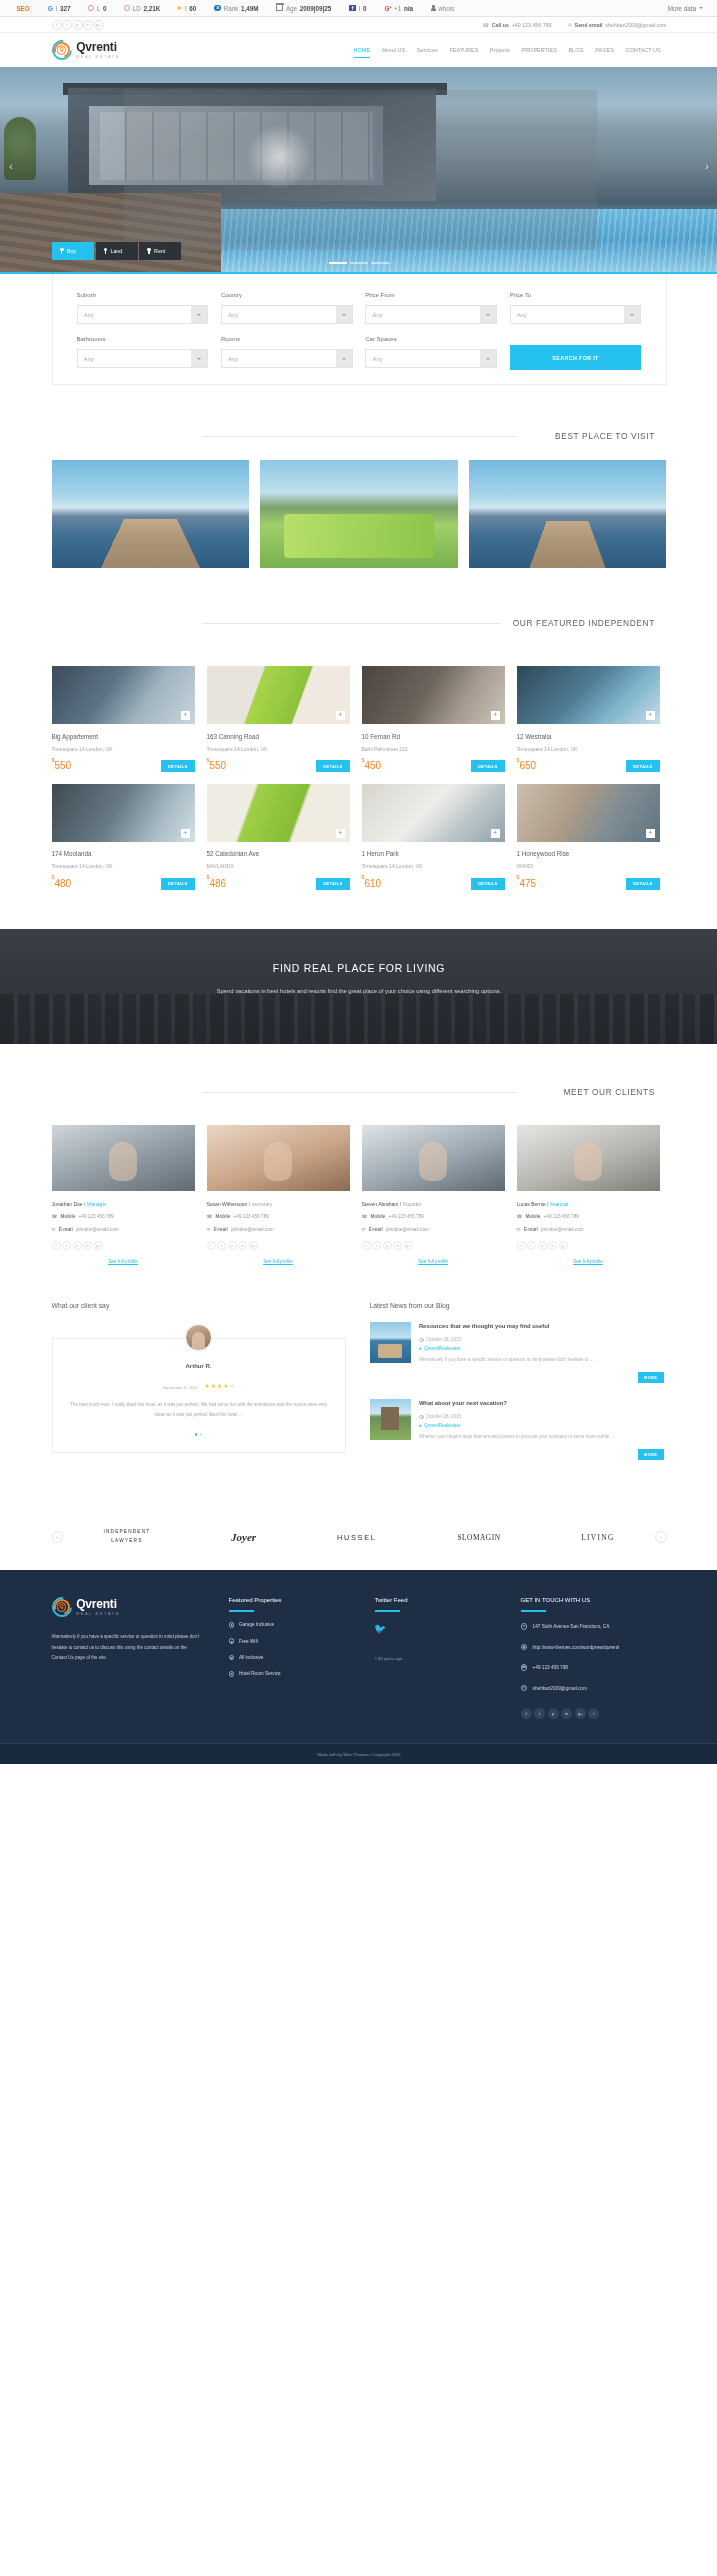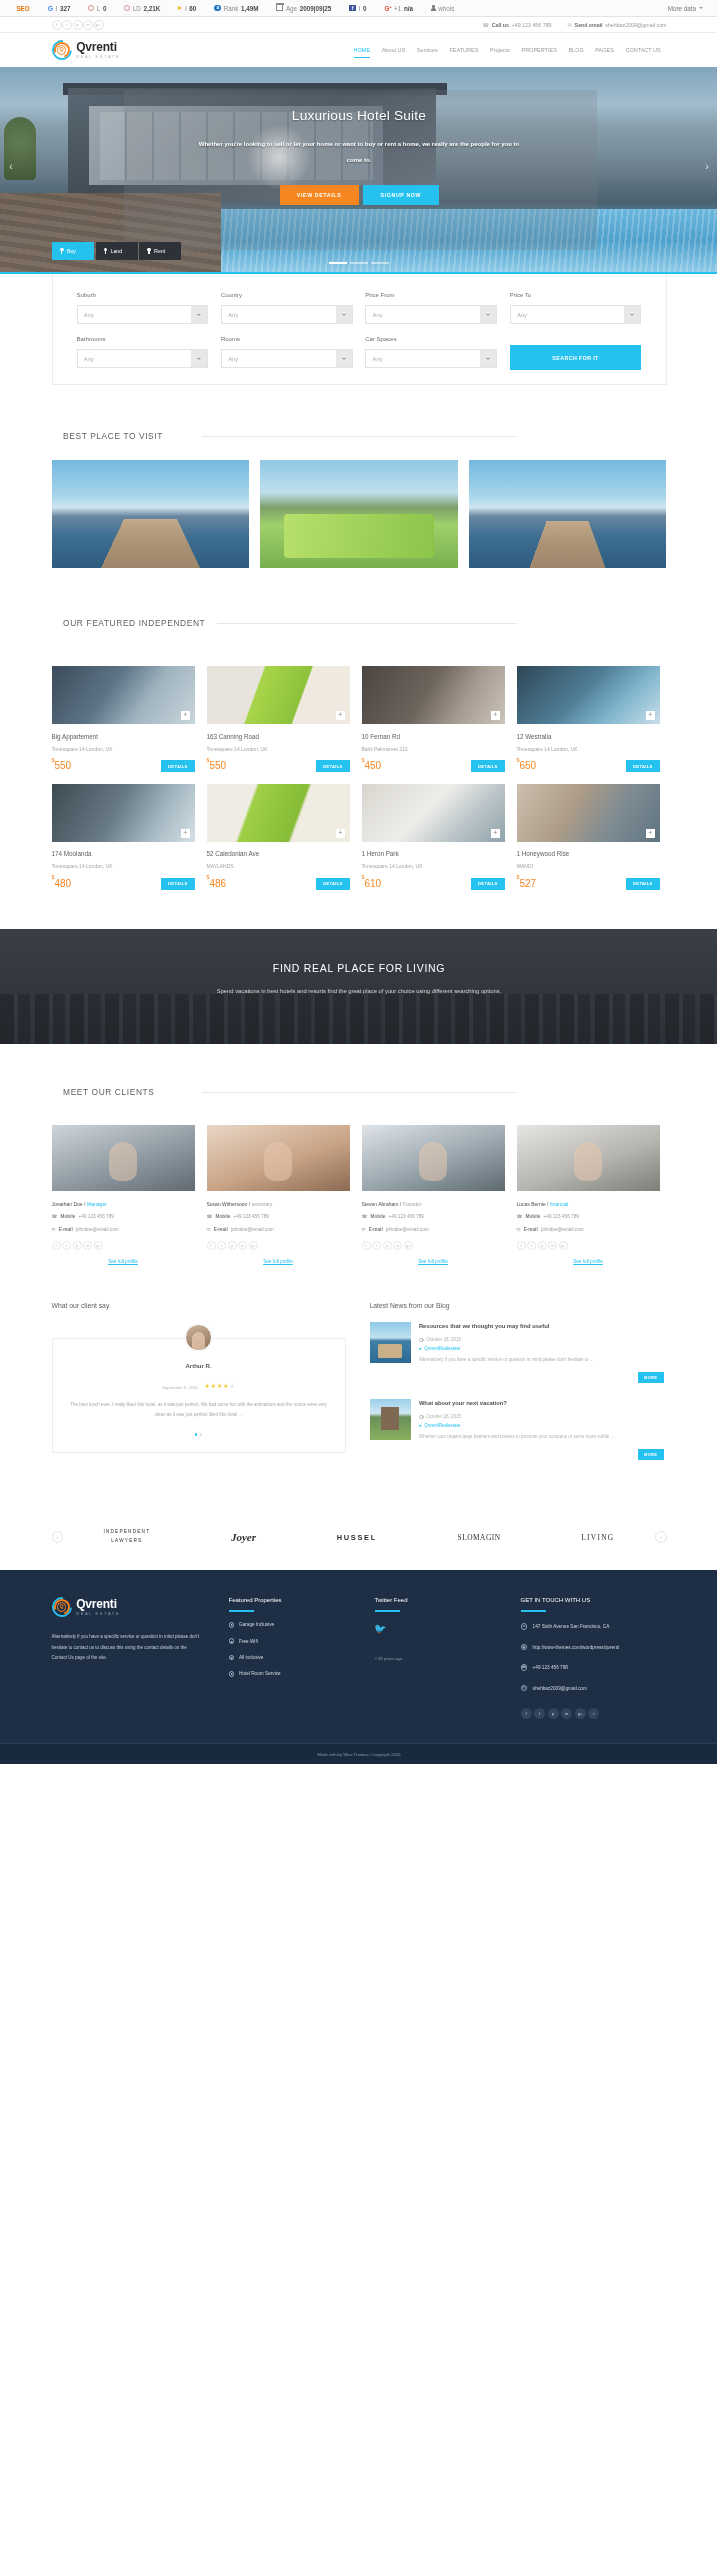--- a/index.html
+++ b/index.html
@@ -132,21 +132,21 @@
   .sselect { height:19px; border:0.5px solid #e3e3e3; background:#fff; display:flex; align-items:center;
     position:relative; font-size:5.8px; color:#a9a9a9; padding-left:6.3px; cursor:pointer;}
   .sselect .arw { position:absolute; right:0; top:0; bottom:0; width:16px; background:#e8e8e8;
     display:flex;align-items:center;justify-content:center;}
   .sselect .arw i{display:block;width:0;height:0;border-left:2.1px solid transparent;border-right:2.1px solid transparent;border-top:2.1px solid #9d9d9d;font-style:normal;}
   .sbtn-wrap{ width:134px; display:flex; align-items:flex-end; }
   .sbtn { width:100%; height:25px; background:#25c2ef; color:#fff; border:none; font-size:5.3px;
     font-weight:bold; letter-spacing:0.4px; cursor:pointer; margin-bottom:-1.6px;}
 
   
-  .sec-title { text-align:left; position:relative; margin:0 auto; width:615px; }
+  .sec-title { text-align:right; position:relative; margin:0 auto; width:615px; }
   .sec-title h2 { font-size:8.4px; color:#606060; font-weight:400; letter-spacing:0.6px; display:inline-block;
     background:#fff; padding:0 11.6px; position:relative; z-index:2; }
   .sec-title .line { position:absolute; left:150px; right:150px; top:50%; height:0.5px; background:#e6e6e6; z-index:1;}
 
   
   .best { padding:46px 0 0; }
   .best-grid { width:615px; margin:19px auto 0; display:flex; gap:11.6px; }
   .best-card { flex:1; height:108px; overflow:hidden; position:relative; }
   .bc1{background:linear-gradient(to bottom,#74b8e0 0%,#a9d6ea 34%,#cfe6f0 44%,#6a86a0 52%,#3f6f93 70%,#2d5b80 100%);}
   .bc1:after{content:"";position:absolute;left:32%;top:44%;width:36%;height:56%;
@@ -246,21 +246,21 @@
   .clock:after{content:"";position:absolute;left:1.8px;top:0.8px;width:0.5px;height:1.8px;background:#c2c2c2;}
 
   
   .partners { width:615px; margin:36px auto 0; display:flex; align-items:center; gap:0; padding:16px 0 24px;}
   .pt-arrow { width:11.6px;height:11.6px;border:0.5px solid #e4e4e4;border-radius:50%;
     display:flex;align-items:center;justify-content:center;color:#c5c5c5;font-size:5.8px;flex:0 0 auto;cursor:pointer;}
   .pt-list { flex:1; display:flex; justify-content:space-around; align-items:center; }
   .pt { color:#2f2f2f; text-align:center; }
   .pt.p1 { font-size:4.7px; letter-spacing:1.2px; line-height:1.9; }
   .pt.p2 { font-size:11px; font-family:"Liberation Serif",serif; font-style:italic; font-weight:bold;}
-  .pt.p3 { font-size:7.4px; font-weight:bold; letter-spacing:1.7px;}
+  .pt.p3 { font-size:7.4px; font-weight:normal; letter-spacing:1.7px;}
   .pt.p4 { font-size:7.4px; letter-spacing:0.5px; font-family:"Liberation Serif",serif;}
   .pt.p5 { font-size:7.4px; letter-spacing:1.3px; font-family:"Liberation Serif",serif;}
 
   
   .footer { background:#1e2e44; padding:27px 0 0; }
   .ft-in { width:615px; margin:0 auto; display:flex; gap:25px; }
   .ft-c1 { width:152px; }
   .ft-logo { display:flex; align-items:center; gap:4.7px; }
   .ft-logo .brand-txt .bt-main{ color:#fff; }
   .ft-logo .brand-txt .bt-sub{ color:#8f9bab; }
@@ -401,28 +401,20 @@
         <div class="hero-bldg"></div>
       <div class="hero-bldg2"></div>
         <div class="hero-glass"></div>
       <div class="hero-tree"></div>
         <div class="hero-pool"></div>
       <div class="hero-poolTx"></div>
         <div class="hero-deck"></div>
       <div class="hero-sun"></div>
     </div>
     <div class="hero-overlay"></div>
-    <div class="hero-inner">
-      <div class="hero-title">Luxurious Hotel Suite</div>
-      <div class="hero-sub">Whether you're looking to sell or let your home or want to buy or rent a home, we really are the people for you to come to.</div>
-      <div class="hero-btns">
-        <button class="btn-o">VIEW DETAILS</button>
-        <button class="btn-c">SIGNUP NOW</button>
-      </div>
-    </div>
     <div class="hero-arrow l">‹</div>
     <div class="hero-arrow r">›</div>
     <div class="hero-dots">
       <span class="on"></span>
       <span></span>
       <span></span>
     </div>
   </div>
 
   <div class="searchwrap">
@@ -618,21 +610,21 @@
         </div>
       </div>
 
       <div class="prop">
         <div class="prop-img pi8">
           <div class="prop-plus">+</div>
           </div>
         <div class="prop-name">1 Honeywood Rise</div>
         <div class="prop-addr">WANDI</div>
         <div class="prop-row">
-          <div class="prop-price"><sup>$</sup><span>527</span></div>
+          <div class="prop-price"><sup>$</sup><span>475</span></div>
           <button class="prop-btn">DETAILS</button>
         </div>
       </div>
 
     </div>
   </div>
 
   <div class="findbest">
     <div class="fb-city"></div>
     <div class="fb-in">

